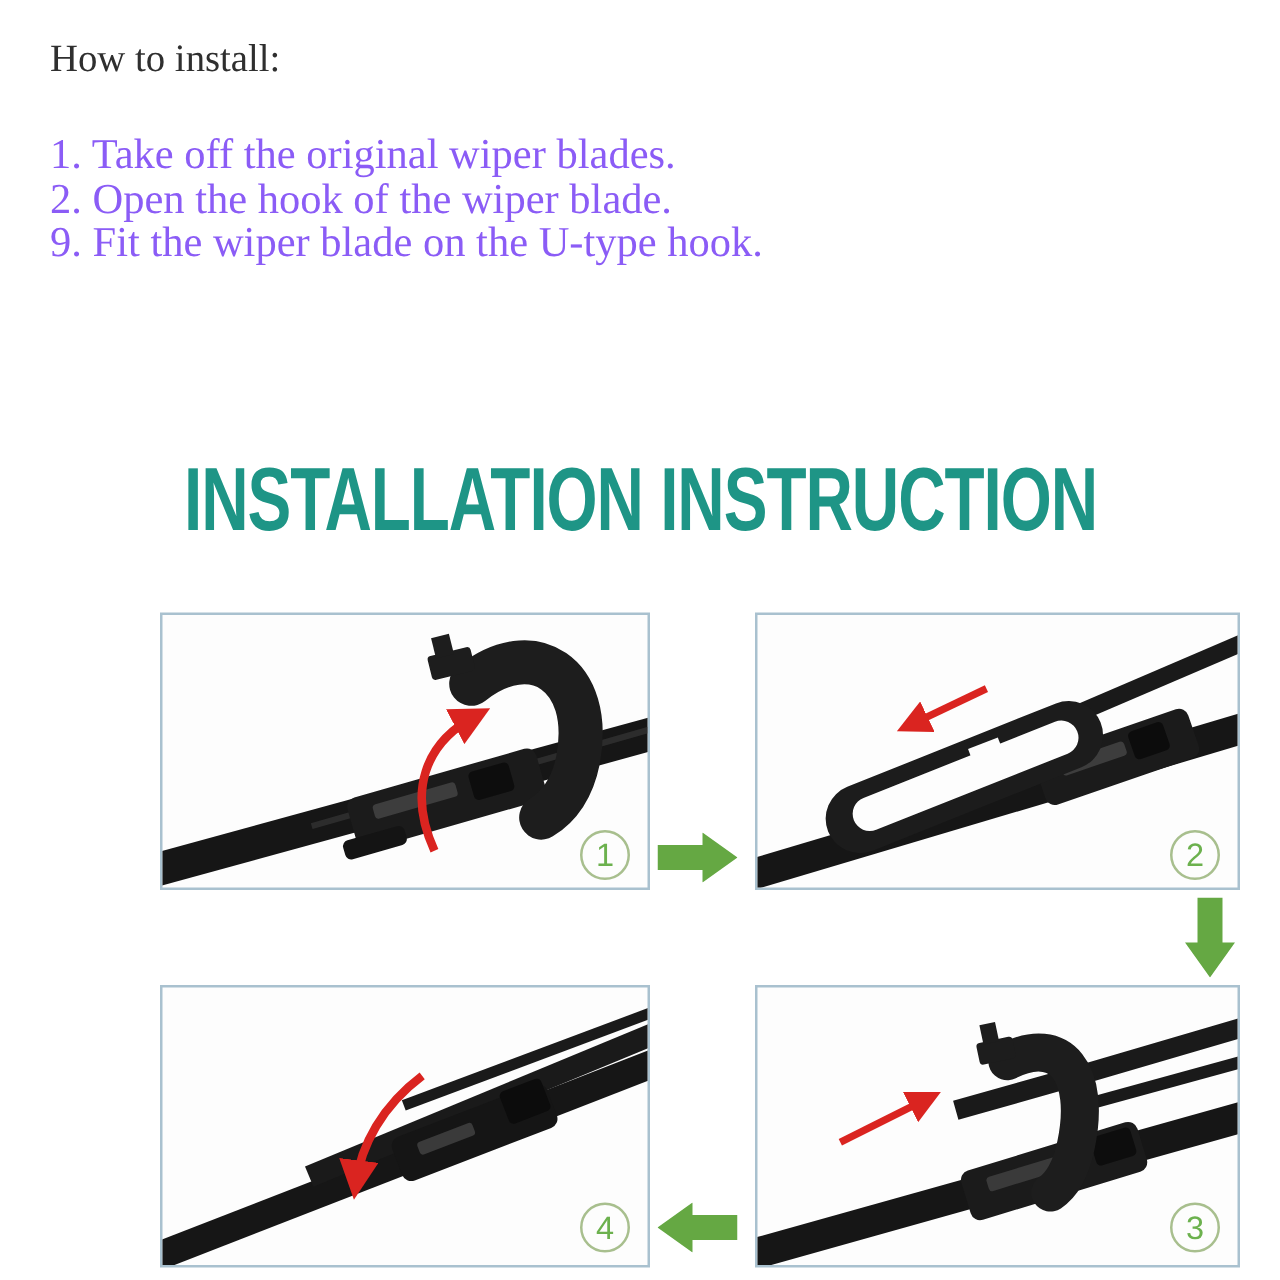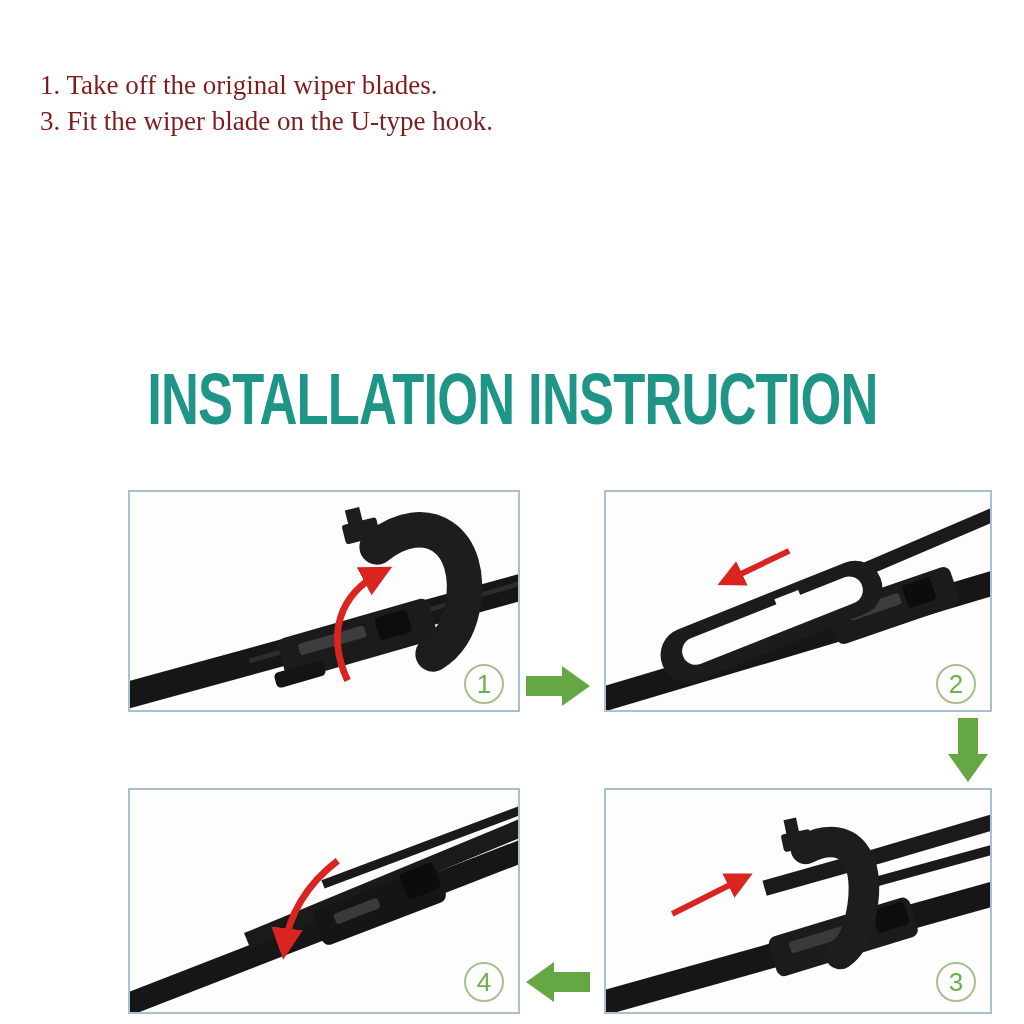--- a/index.html
+++ b/index.html
@@ -11,21 +11,21 @@
     font-family:"Liberation Serif","DejaVu Serif",serif;
     color:#2f2f2f;
   }
   
   .howto{position:absolute;left:40px;top:28px;width:945px;}
   .howto h1{
     margin:0;font-size:31px;font-weight:normal;line-height:38px;color:#2f2f2f;
   }
   .steps{margin-top:40px;}
   .steps p{
-    margin:0;font-size:27px;line-height:35.5px;white-space:pre-line;color:#7f1d1d;
+    margin:0;font-size:34px;line-height:35.5px;white-space:pre-line;color:#8b5cf6;
   }
   
   .banner{
     position:absolute;left:0;top:364px;width:1024px;height:70px;
     text-align:center;
   }
   .banner span{
     display:inline-block;
     font-family:"Liberation Sans","DejaVu Sans",sans-serif;
     font-weight:bold;font-size:64px;line-height:70px;letter-spacing:-1px;
@@ -57,23 +57,25 @@
   .flow-right{left:526px;top:666px;width:64px;height:40px;}
   .flow-down{left:948px;top:718px;width:40px;height:64px;}
   .flow-left{left:526px;top:962px;width:64px;height:40px;}
 </style>
 </head>
 <body>
 
 <div class="sheet">
 
   <section class="howto">
+    <h1>How to install:</h1>
     <div class="steps">
       <p>1. Take off the original wiper blades.</p>
-      <p>3. Fit the wiper blade on the U-type hook.</p>
+      <p>2. Open the hook of the wiper blade.</p>
+      <p>9. Fit the wiper blade on the U-type hook.</p>
     </div>
   </section>
 
   <div class="banner">
     <span>INSTALLATION INSTRUCTION</span>
   </div>
 
   <section>
 
     <figure class="panel p1">

